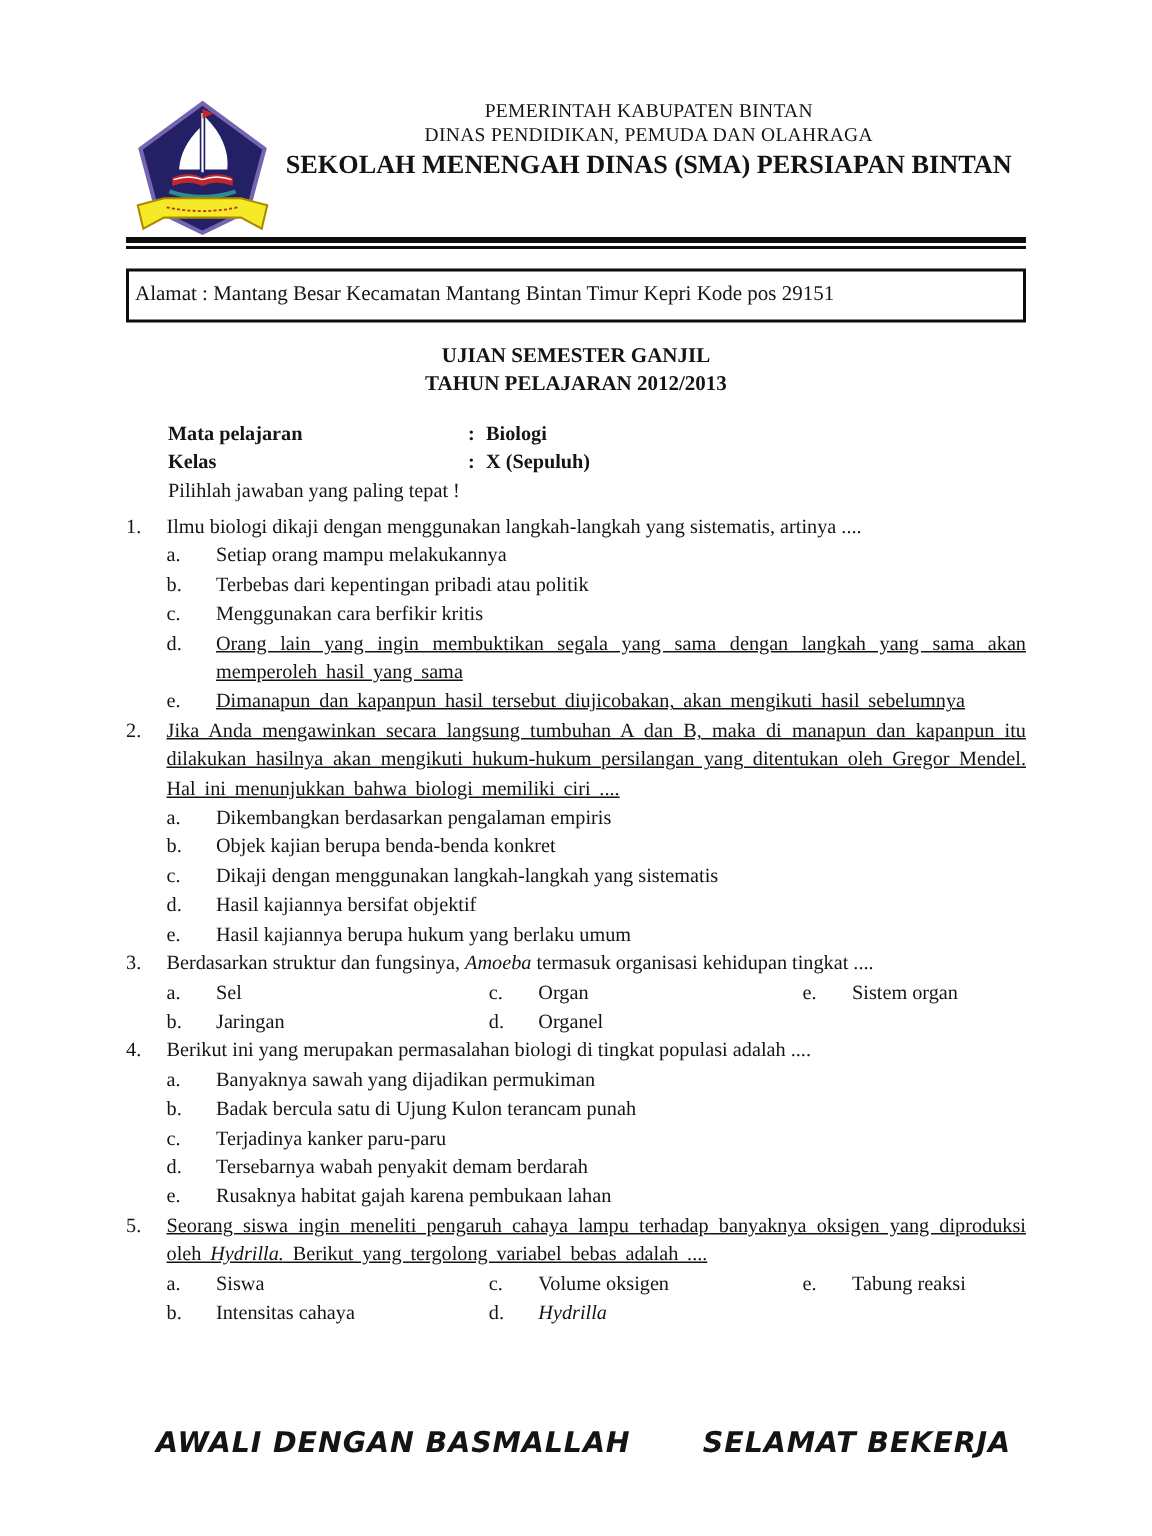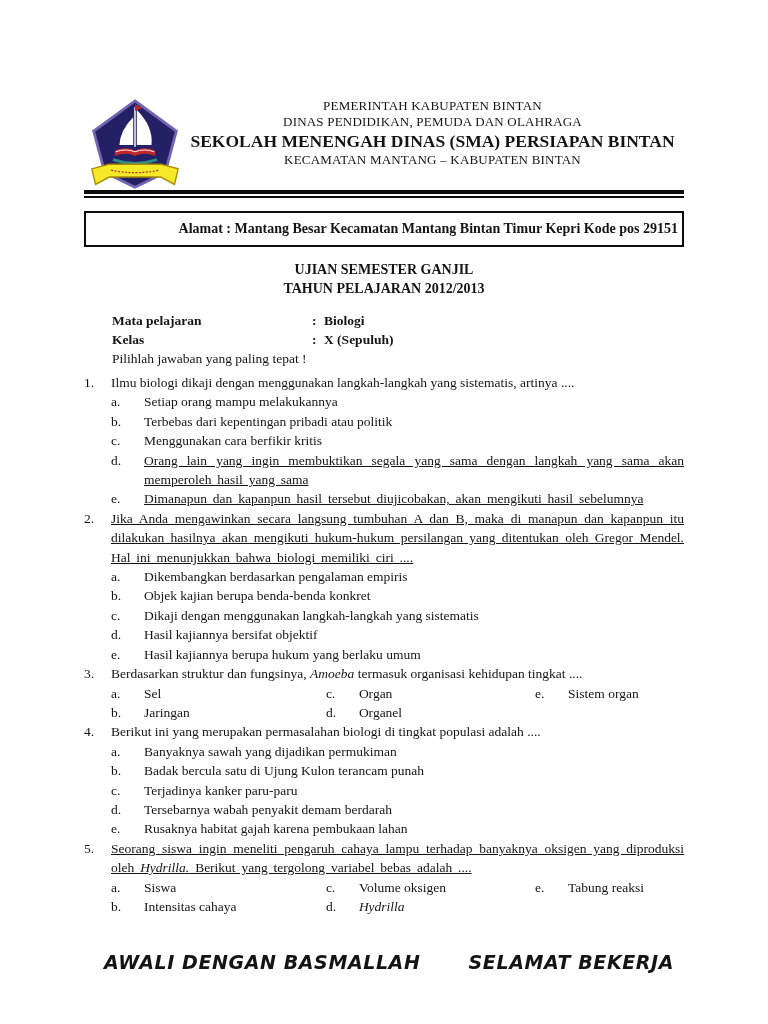--- a/index.html
+++ b/index.html
@@ -1,30 +1,30 @@
 <!DOCTYPE html>
 <html><head>
 <meta charset="utf-8">
 <style>
   * { margin:0; padding:0; box-sizing:border-box; }
   html, body { width:768px; height:1024px; background:#ffffff; overflow:hidden; }
   body { font-family:"Liberation Serif", serif; color:#141414; position:relative; }
-  .page { width:600px; margin:0 auto; padding-top:98px; }
+  .page { width:600px; margin:0 auto; padding-top:66px; }
 
   
   .letterhead { position:relative; min-height:86px; }
   .logo-box { position:absolute; left:5px; top:1px; width:92px; height:90px; }
   .head-text { margin-left:97px; text-align:center; }
   .h-small { font-size:13px; line-height:16px; letter-spacing:0.2px; }
   .h-school { font-size:17.5px; line-height:22px; font-weight:bold; white-space:nowrap; }
 
   .double-rule { margin-top:6px; height:8px; border-top:4px solid #0d0d0d; border-bottom:2px solid #0d0d0d; }
 
-  .address-box { margin-top:13px; border:2px solid #0d0d0d; padding:7px 4px; text-align:right;
-                 font-weight:bold; font-size:14px; line-height:18px; }
+  .address-box { margin-top:13px; border:2px solid #0d0d0d; padding:7px 4px; text-align:left;
+                 font-weight:normal; font-size:14px; line-height:18px; }
 
   .exam-title { margin-top:13px; text-align:center; font-weight:bold; font-size:14px; line-height:19px; }
 
   .meta { margin-top:13px; font-size:13.5px; line-height:19px;margin-left:28px; }
   .meta-row { display:flex; }
   .meta-label { width:200px; font-weight:bold; flex:none; }
   .meta-colon { width:12px; flex:none; font-weight:bold; }
   .meta-value { font-weight:bold; }
   .instruction { font-size:13.5px; line-height:19px; }
 
@@ -65,21 +65,20 @@
         <path d="M26,66 Q50,74 74,66" stroke="#2e8c8c" stroke-width="3" fill="none"></path>
         <path d="M31,72 Q50,79 69,72" stroke="#2e8c8c" stroke-width="2.5" fill="none"></path>
         <path d="M3,76 L22,71 L78,71 L97,76 L93,93 L78,85 L22,85 L7,93 Z" fill="#f5e928" stroke="#a98b00" stroke-width="1.5"></path>
         <path d="M24,77.5 Q50,83 76,77.5" stroke="#b3322d" stroke-width="1.3" fill="none" stroke-dasharray="2.2,1.6"></path>
       </svg>
     </div>
     <div class="head-text">
       <div class="h-small">PEMERINTAH KABUPATEN BINTAN</div>
       <div class="h-small">DINAS PENDIDIKAN, PEMUDA DAN OLAHRAGA</div>
       <div class="h-school">SEKOLAH MENENGAH DINAS (SMA) PERSIAPAN BINTAN</div>
-      <div class="h-small">KECAMATAN MANTANG – KABUPATEN BINTAN</div>
     </div>
   </div>
 
   <div class="double-rule"></div>
 
   <div class="address-box">Alamat : Mantang Besar Kecamatan Mantang Bintan Timur Kepri Kode pos 29151</div>
 
   <div class="exam-title">
     <div>UJIAN SEMESTER GANJIL</div>
     <div>TAHUN PELAJARAN 2012/2013</div>

